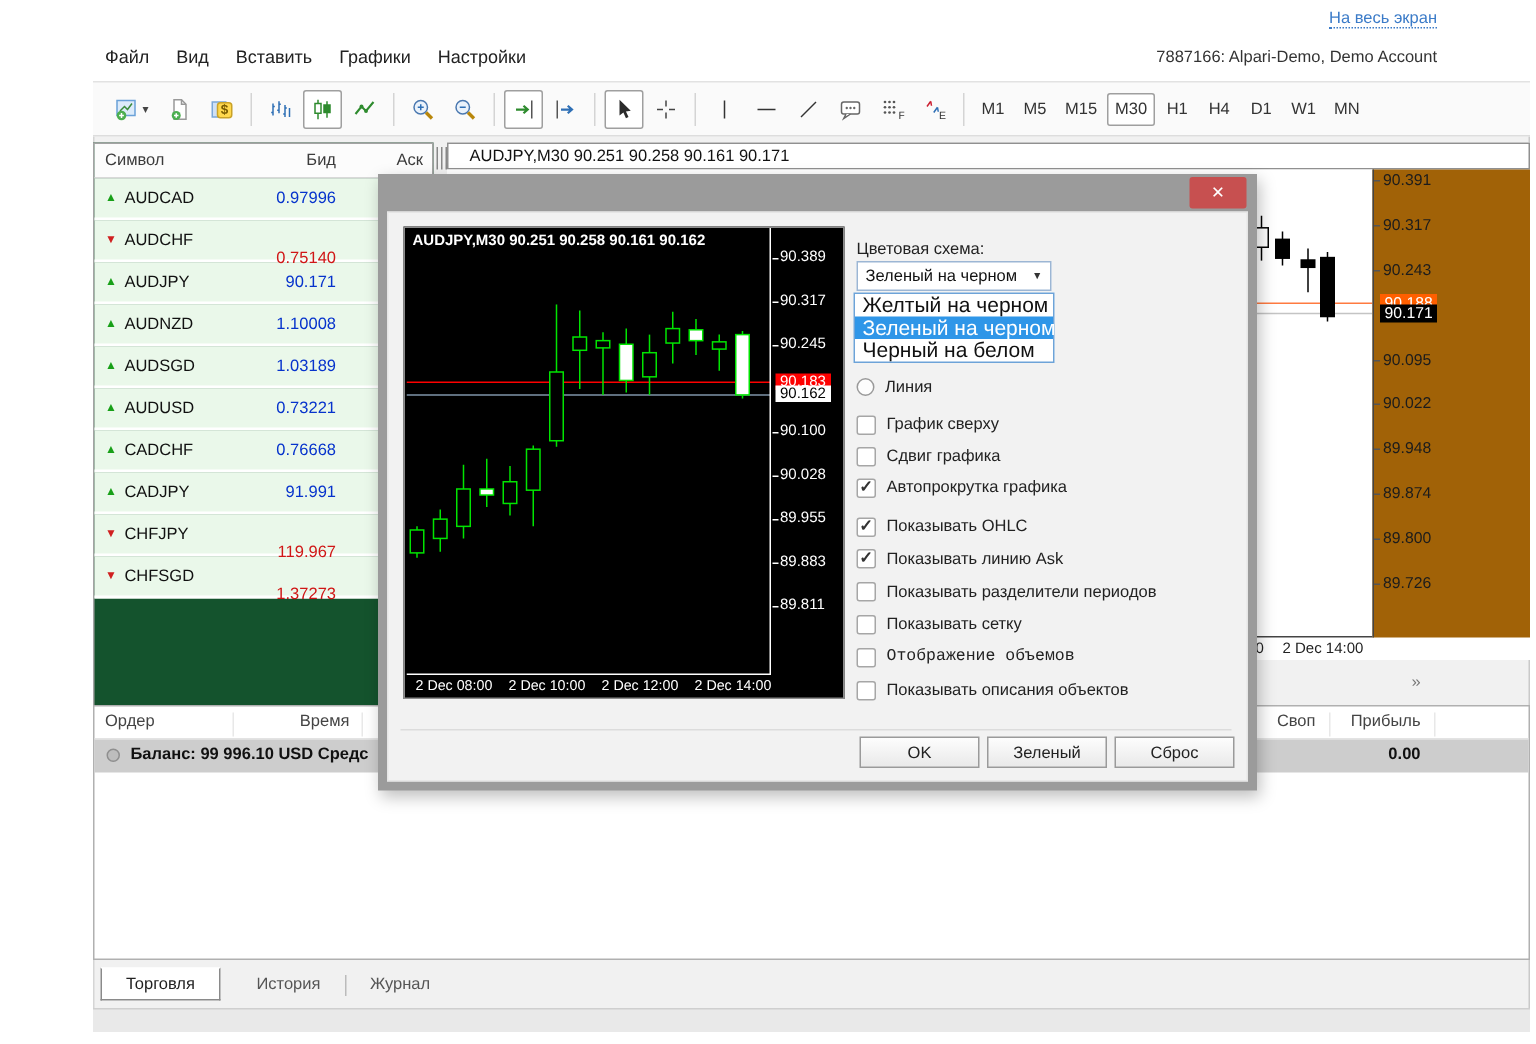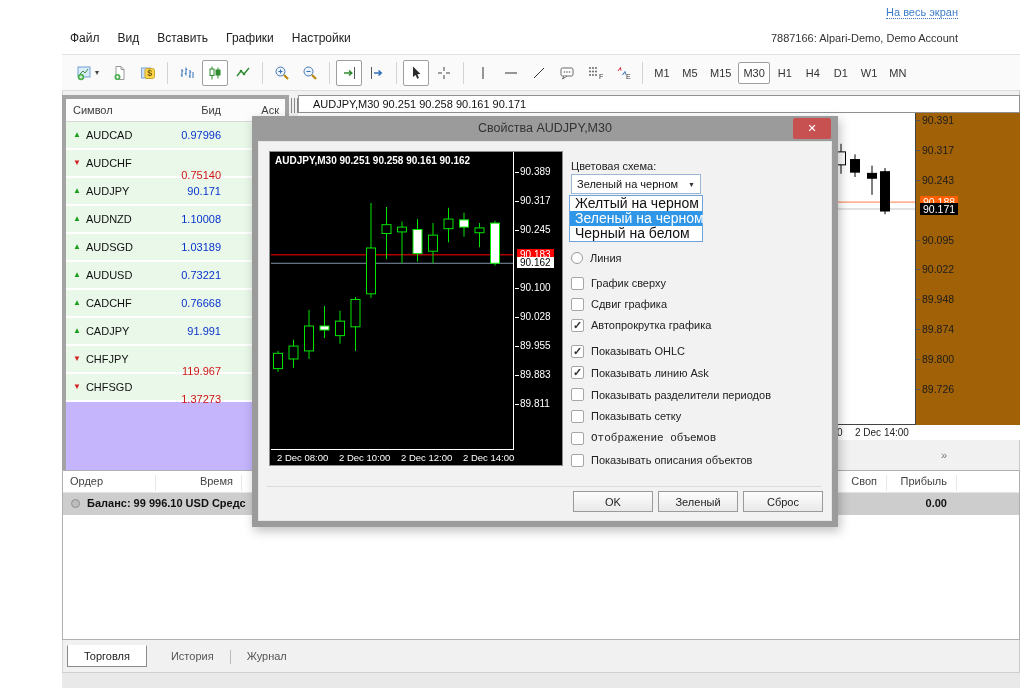--- a/index.html
+++ b/index.html
@@ -20,21 +20,21 @@
   .tool { width:26px; height:26px; display:flex; align-items:center; justify-content:center; margin:0 1px; border:1px solid transparent; border-radius:2px; }
   .tool.wide { width:34px; }
   .tool.pressed { border:1px solid #9f9f9f; background:#fff; }
   .tool svg { display:block; }
   .tsep { width:1px; height:22px; background:#d4d4d4; margin:0 5px; }
   .caret { font-size:8px; color:#444; margin-left:2px; }
   .tf { min-width:26px; height:22px; display:flex; align-items:center; justify-content:center; padding:0 4px; font-size:11px; color:#333; border:1px solid transparent; border-radius:2px; margin:0 1px; }
   .tf.pressed { border:1px solid #9f9f9f; background:#fff; }
 
   
-  .mw-panel { left:62px; top:95px; width:227px; height:384px; background:#c4b5fd; border:4px solid #a3a3a3; }
+  .mw-panel { left:62px; top:95px; width:227px; height:384px; background:#14532d; border:1px solid #a3a3a3; }
   .mw-head { display:flex; height:23px; align-items:center; border-bottom:1px solid #d8d8d8; color:#3c3c3c; background:#fcfcfc; }
   .mw-head .c-sym { flex:1; padding-left:7px; }
   .c-bid { width:62px; text-align:right; padding-right:8px; }
   .c-ask { width:56px; text-align:right; padding-right:6px; }
   .mw-row { display:flex; height:28px; align-items:center; background:#eaf8ea; border-bottom:2px solid #fff; }
   .mw-row .c-sym { flex:1; padding-left:7px; display:flex; align-items:center; gap:5px; color:#111; }
   .mw-arrow { font-size:8px; line-height:8px; }
   .mw-arrow.up { color:#18а018; color:#18a018; }
   .mw-arrow.down { color:#d02020; }
   .bid-up { color:#0633cc; }
@@ -416,21 +416,20 @@
 
   <div class="abs bottom-tabs">
     <span class="btab active">Торговля</span>
     <span class="btab plain" style="margin-left:8px">История</span>
     <span class="btab-sep"></span>
     <span class="btab plain">Журнал</span>
   </div>
   <div class="abs status-strip"></div>
 
   <div class="abs dialog">
-    <div class="d-title">Свойства AUDJPY,M30</div>
     <div class="d-close"><span>✕</span></div>
     <div class="d-inner">
 
       <div class="preview">
         <svg class="p-plot" id="preview-plot" width="243" height="298">
             <line x1="0" y1="102.83159999999742" x2="243" y2="102.83159999999742" stroke="#fe0000" stroke-width="1"></line>
             <line x1="0" y1="111.27359999999774" x2="243" y2="111.27359999999774" stroke="#7f94a8" stroke-width="1"></line>
             <line x1="7" y1="198.90959999999916" x2="7" y2="219.81360000000186" stroke="#00e400" stroke-width="1"></line>
             <rect x="2.5" y="201.32159999999925" width="9" height="15.275999999998675" fill="#000" stroke="#00e400" stroke-width="1"></rect>
             <line x1="22.5" y1="187.65360000000254" x2="22.5" y2="215.7935999999998" stroke="#00e400" stroke-width="1"></line>

